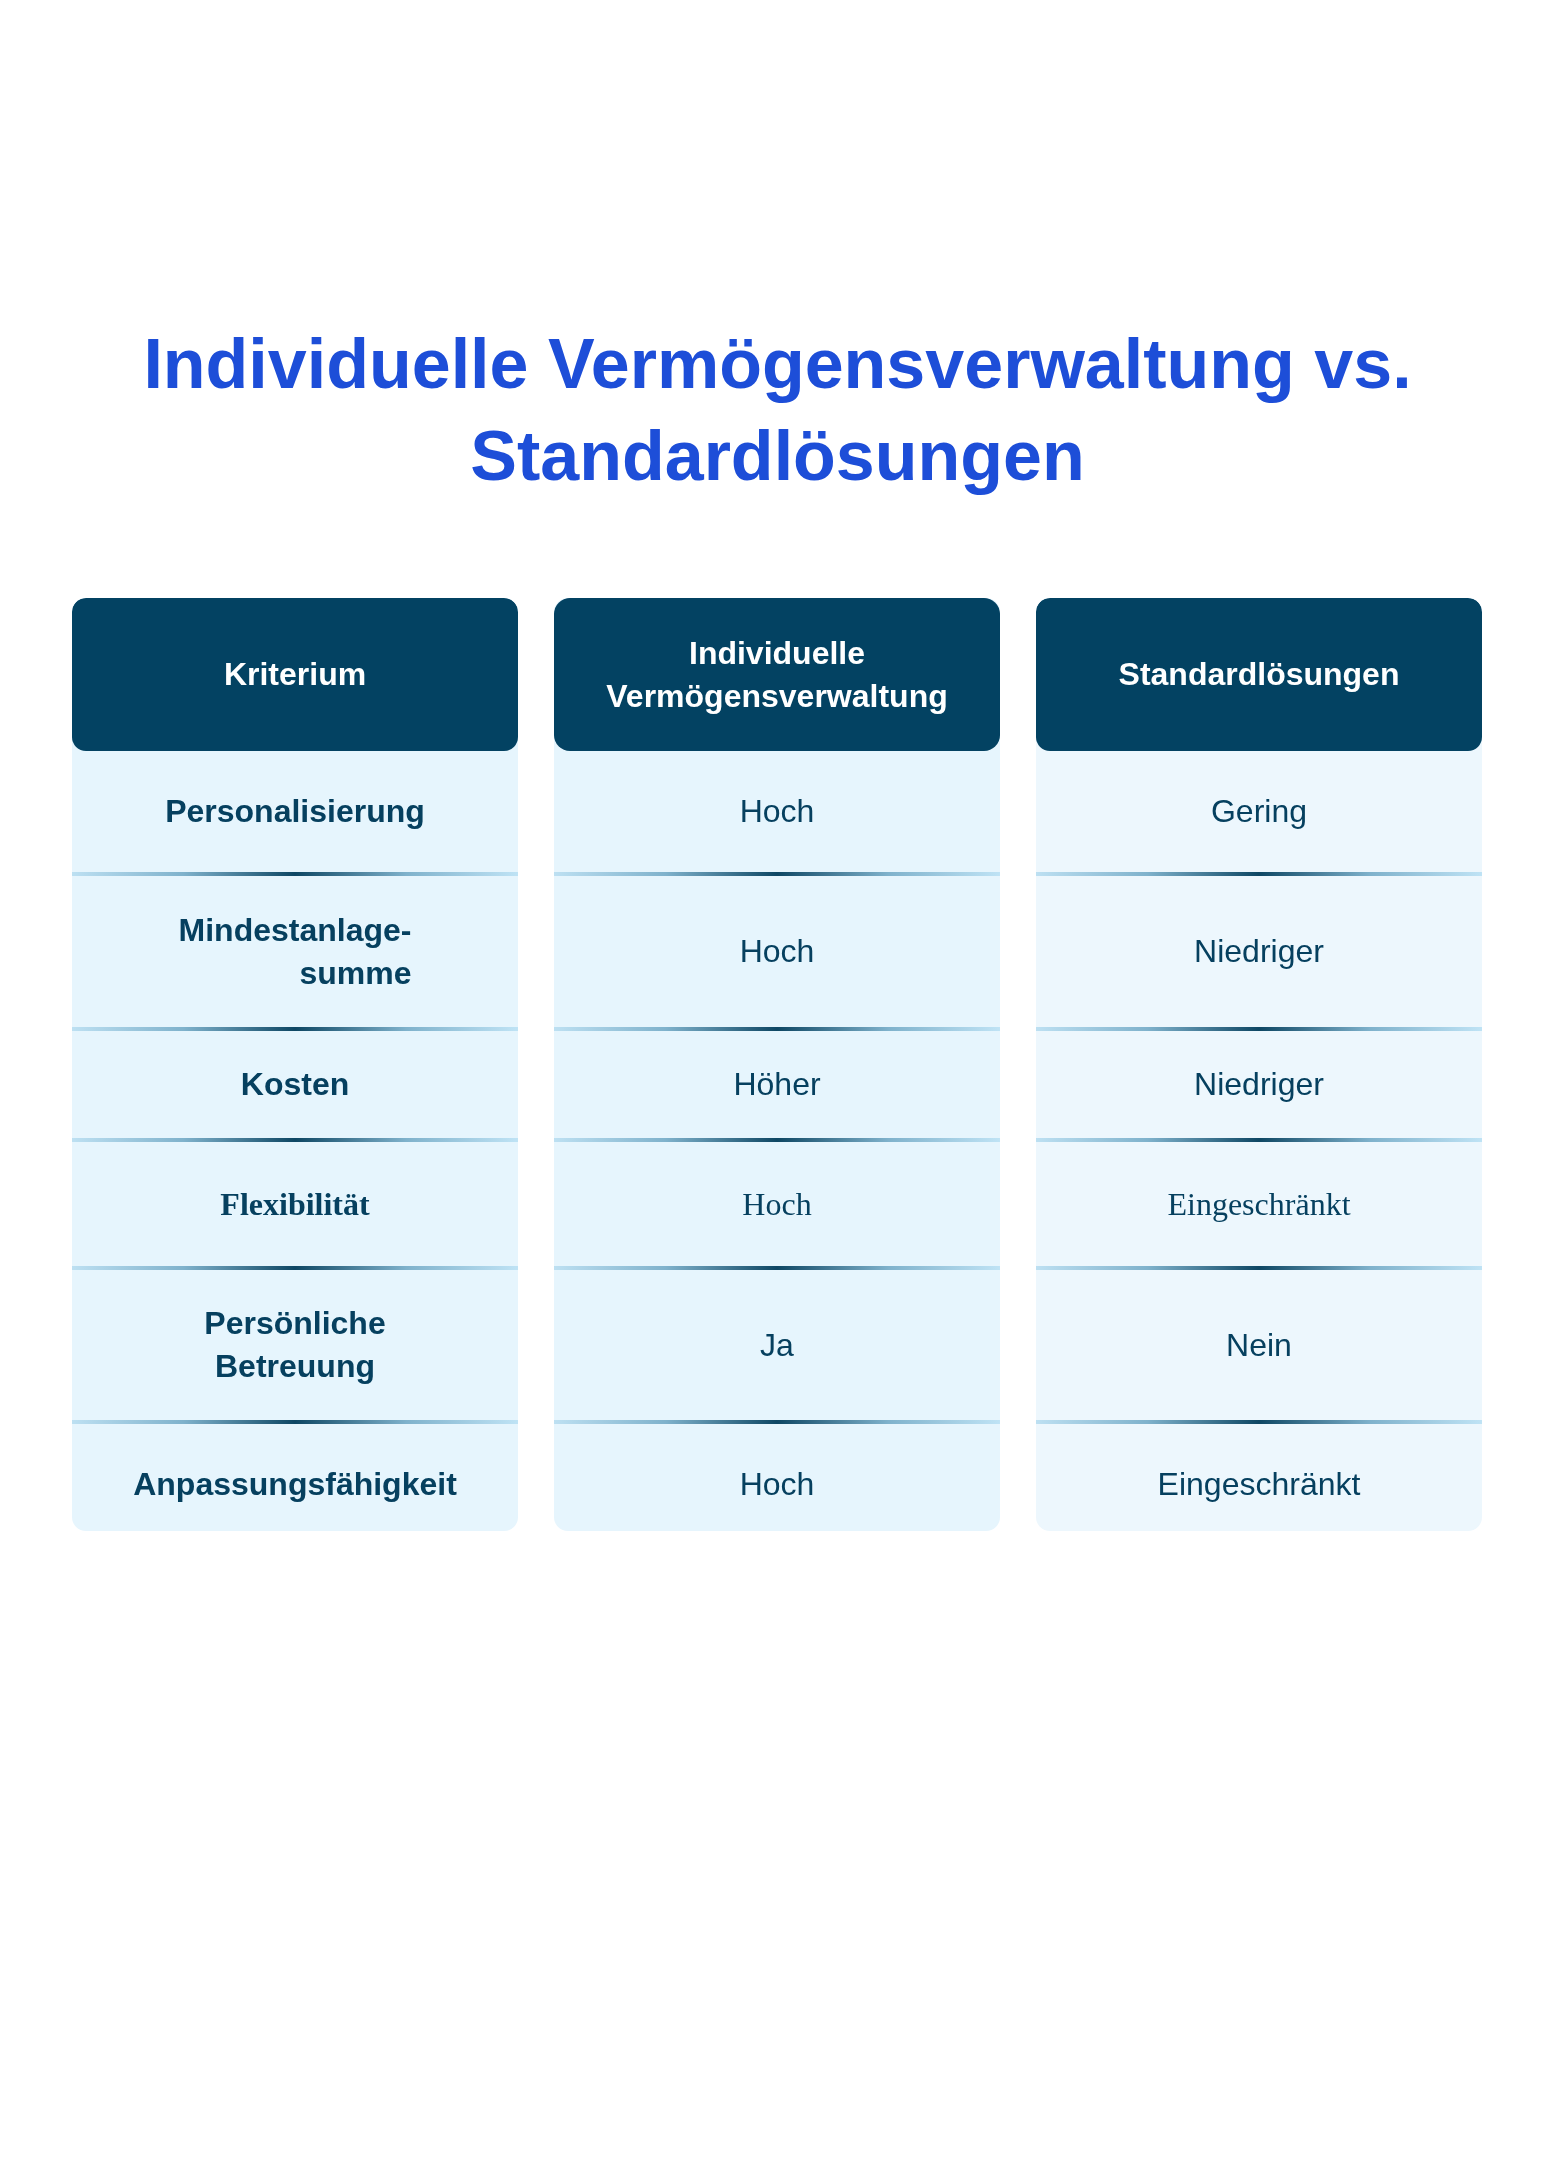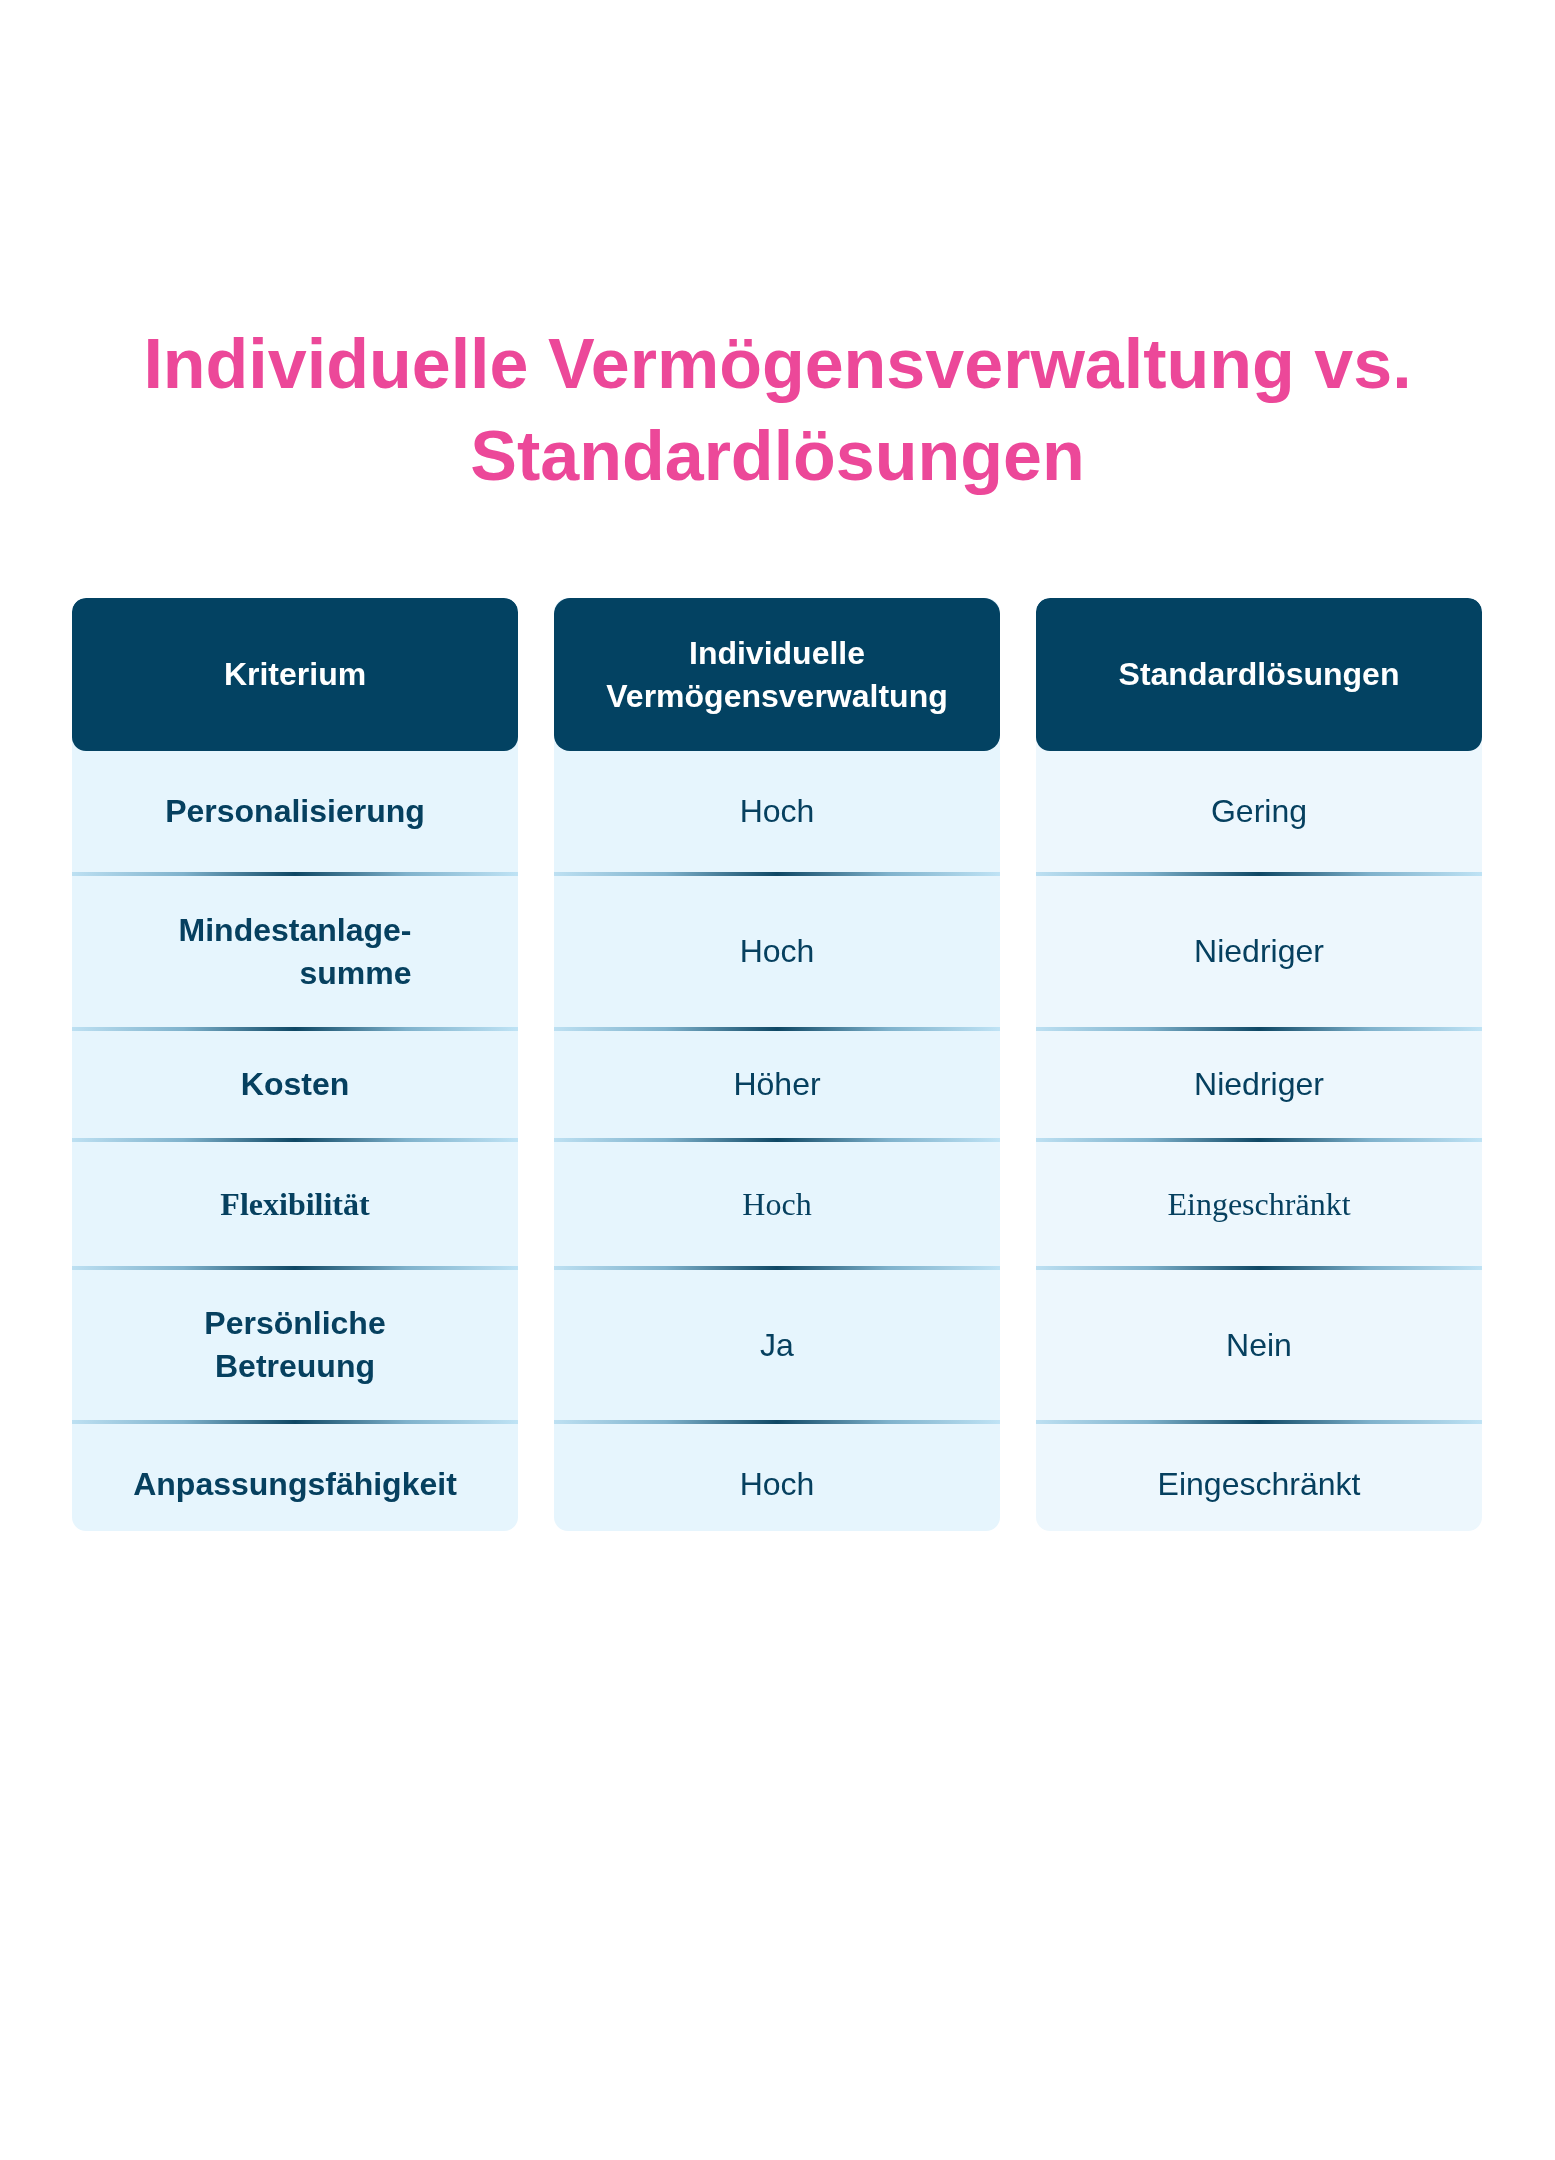--- a/index.html
+++ b/index.html
@@ -4,21 +4,21 @@
 <style>
   html, body { margin: 0; padding: 0; }
   body {
     width: 1555px; height: 2160px; background: #ffffff; position: relative;
     font-family: "Liberation Sans", "DejaVu Sans", sans-serif; color: #06405f;
     overflow: hidden;
   }
   .title {
     position: absolute; left: 0; top: 318px; width: 1555px;
     text-align: center; font-weight: bold; font-size: 70px; line-height: 92px;
-    color: #ec4899; letter-spacing: 0px; margin: 0;
+    color: #1d4ed8; letter-spacing: 0px; margin: 0;
   }
   .title .line { display: block; }
   .col {
     position: absolute; top: 598px; width: 446px; height: 933px;
     border-radius: 14px; overflow: hidden; background: #e6f5fd;
   }
   .col.c1 { left: 72px; }
   .col.c2 { left: 554px; }
   .col.c3 { left: 1036px; background: #edf7fd; }
   .col-header {

